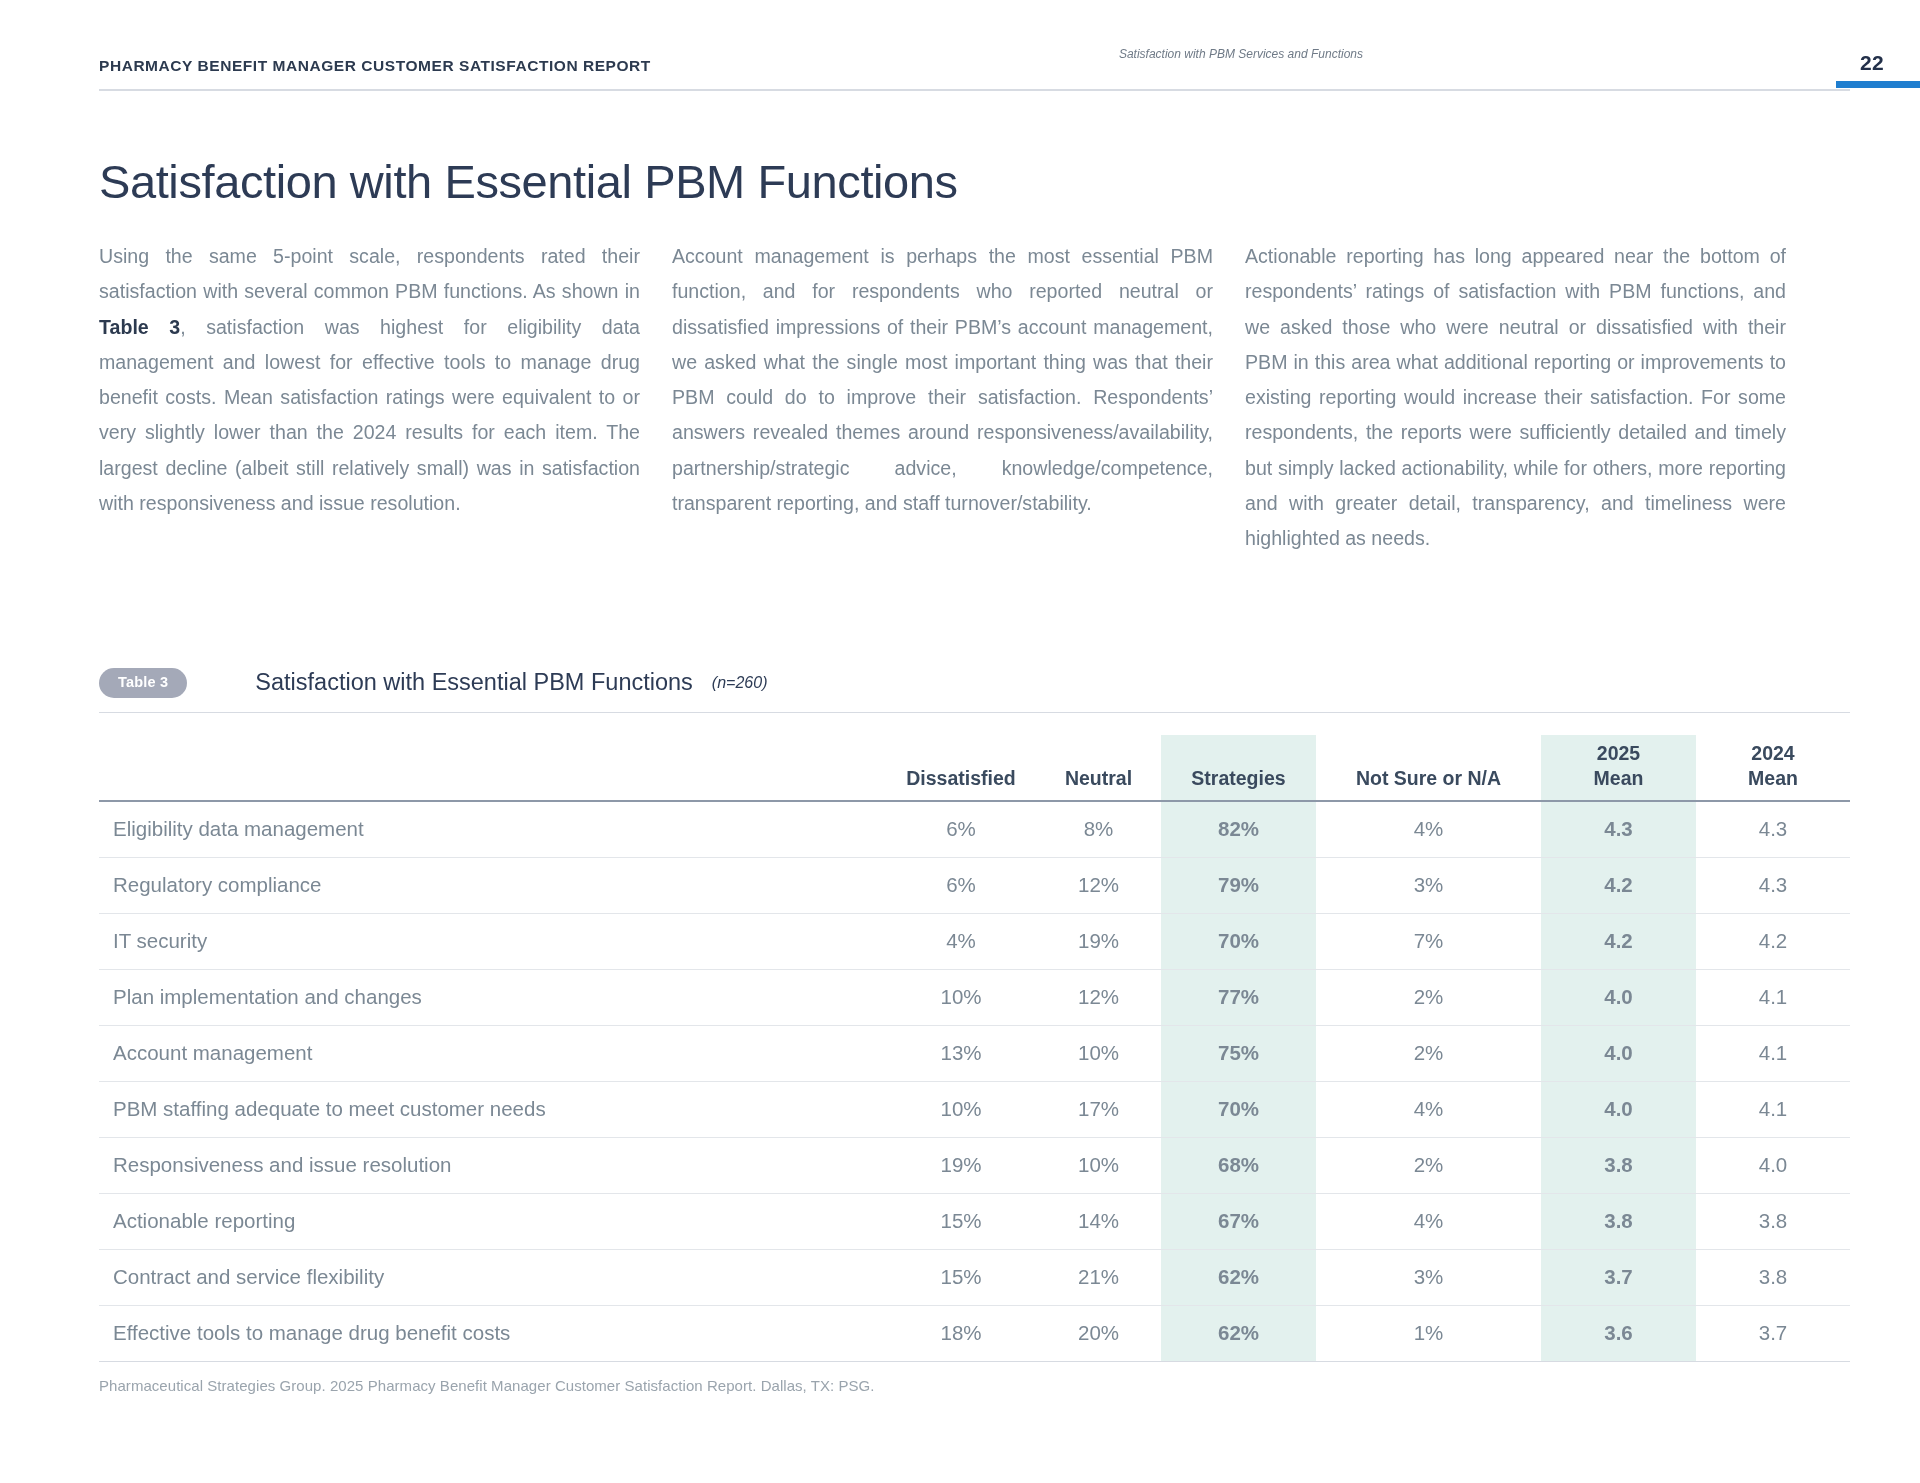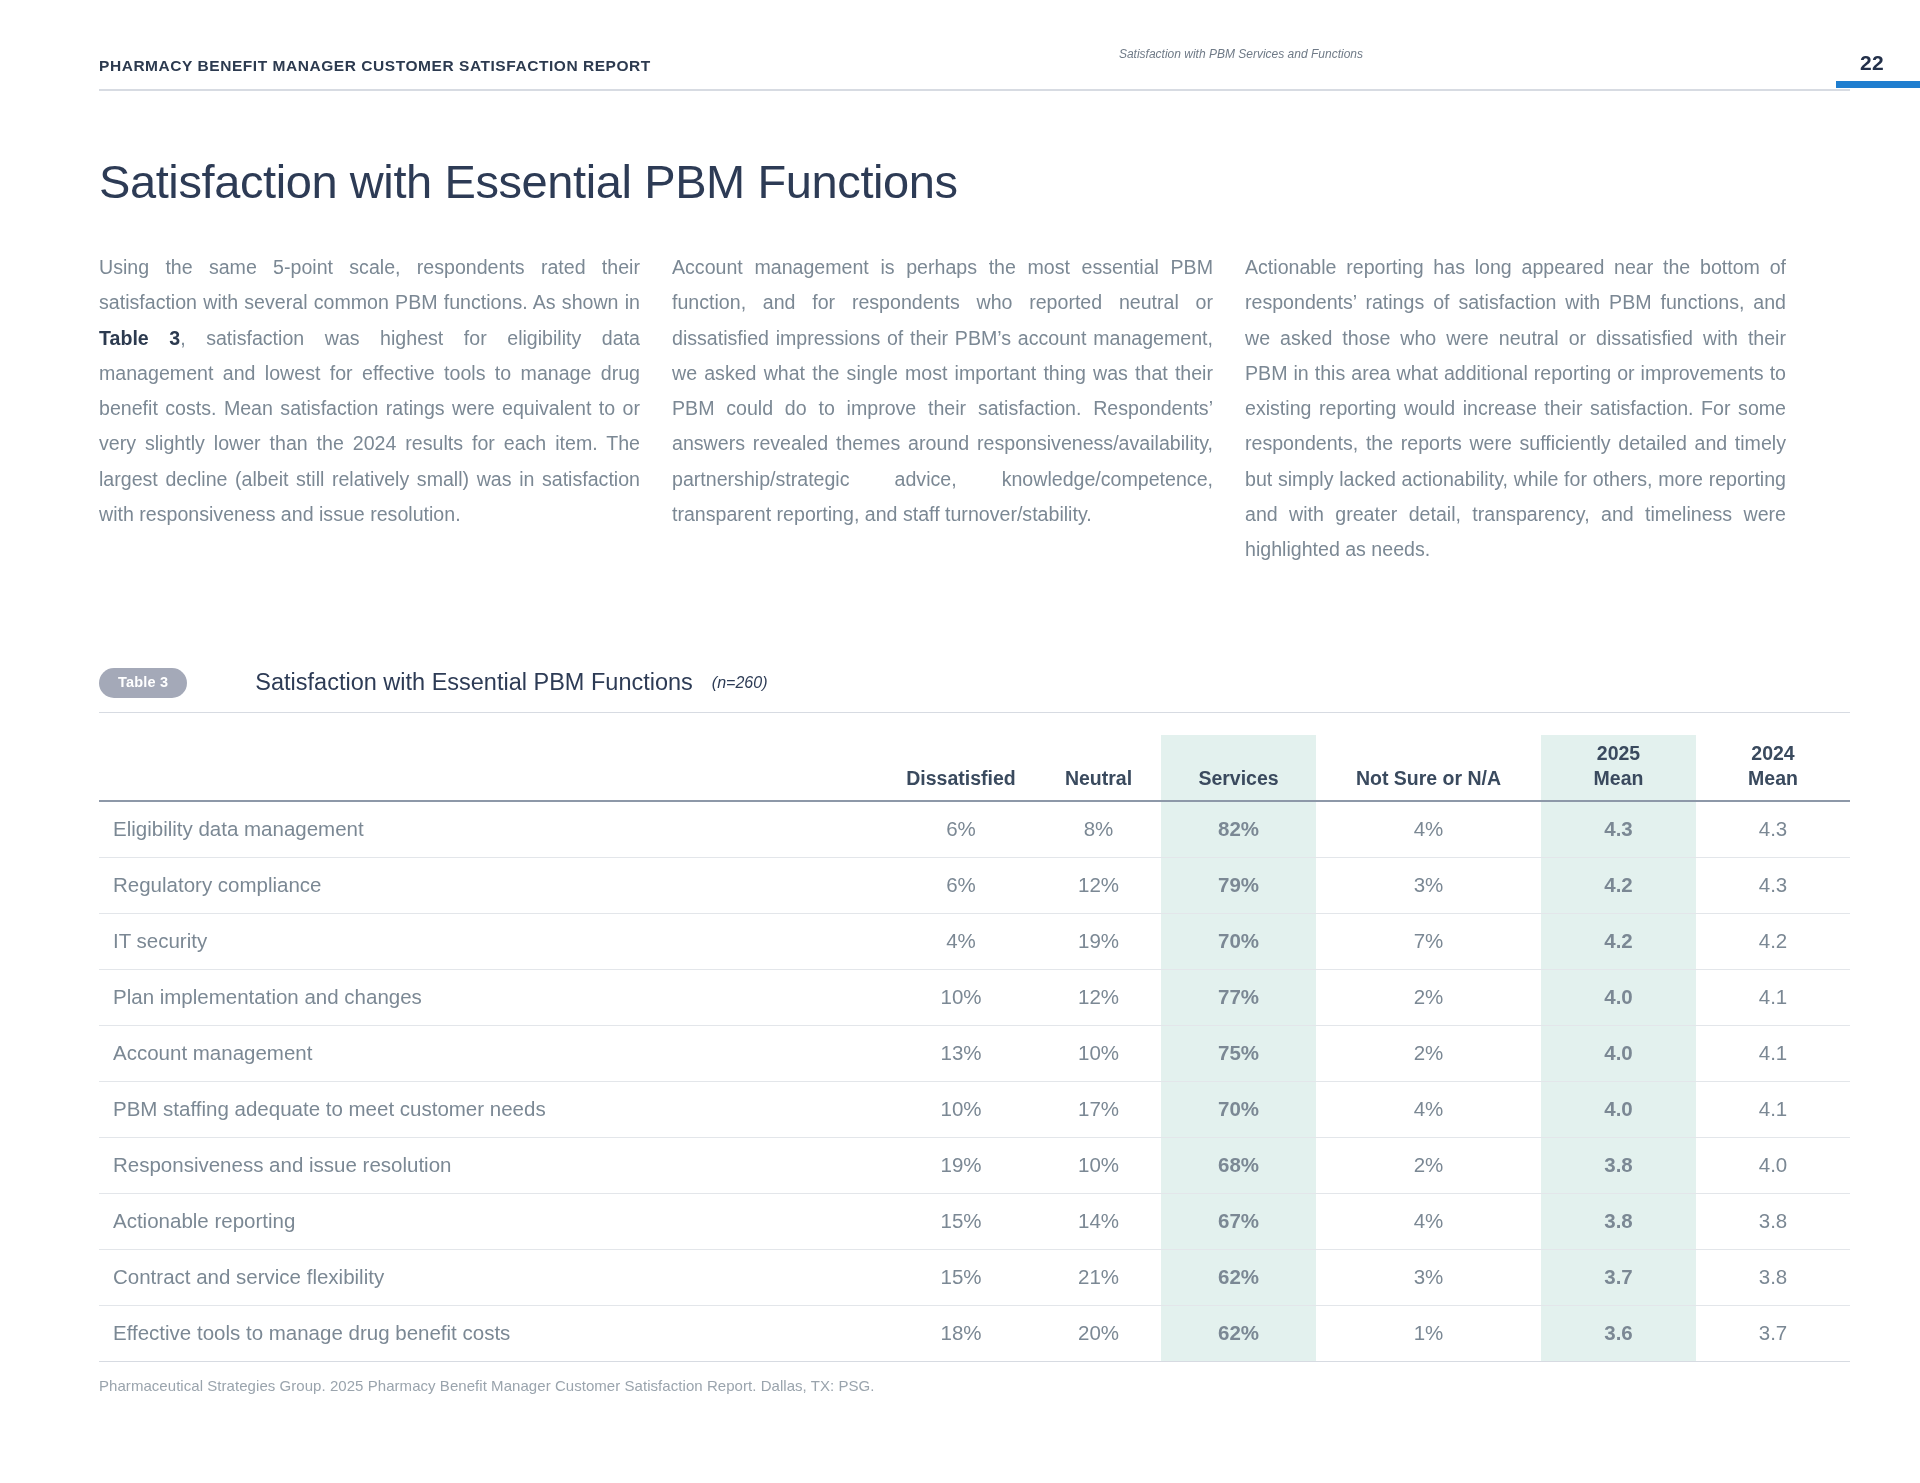--- a/index.html
+++ b/index.html
@@ -89,21 +89,21 @@
     font-weight: normal;
     color: #2d3b55;
     letter-spacing: -0.4px;
     line-height: 1;
   }
 
   
   .columns {
     position: absolute;
     left: 99px;
-    top: 250px;
+    top: 239px;
     width: 1751px;
     display: flex;
     gap: 32px;
   }
   .col {
     width: 541px;
     font-size: 19.6px;
     line-height: 35.3px;
     color: #7b8894;
     text-align: justify;
@@ -266,21 +266,21 @@
         <col class="c-sat">
           <col class="c-na">
           <col class="c-m25">
           <col class="c-m24">
       </colgroup>
       <thead>
         <tr>
           <th class="h-label"></th>
           <th>Dissatisfied</th>
           <th>Neutral</th>
-          <th class="hl">Services</th>
+          <th class="hl">Strategies</th>
           <th>Not Sure or N/A</th>
           <th class="hl"><span>2025</span><br><span>Mean</span></th>
           <th><span>2024</span><br><span>Mean</span></th>
         </tr>
       </thead>
       <tbody>
         <tr>
           <td class="cell-label">Eligibility data management</td>
           <td>6%</td>
           <td>8%</td>

